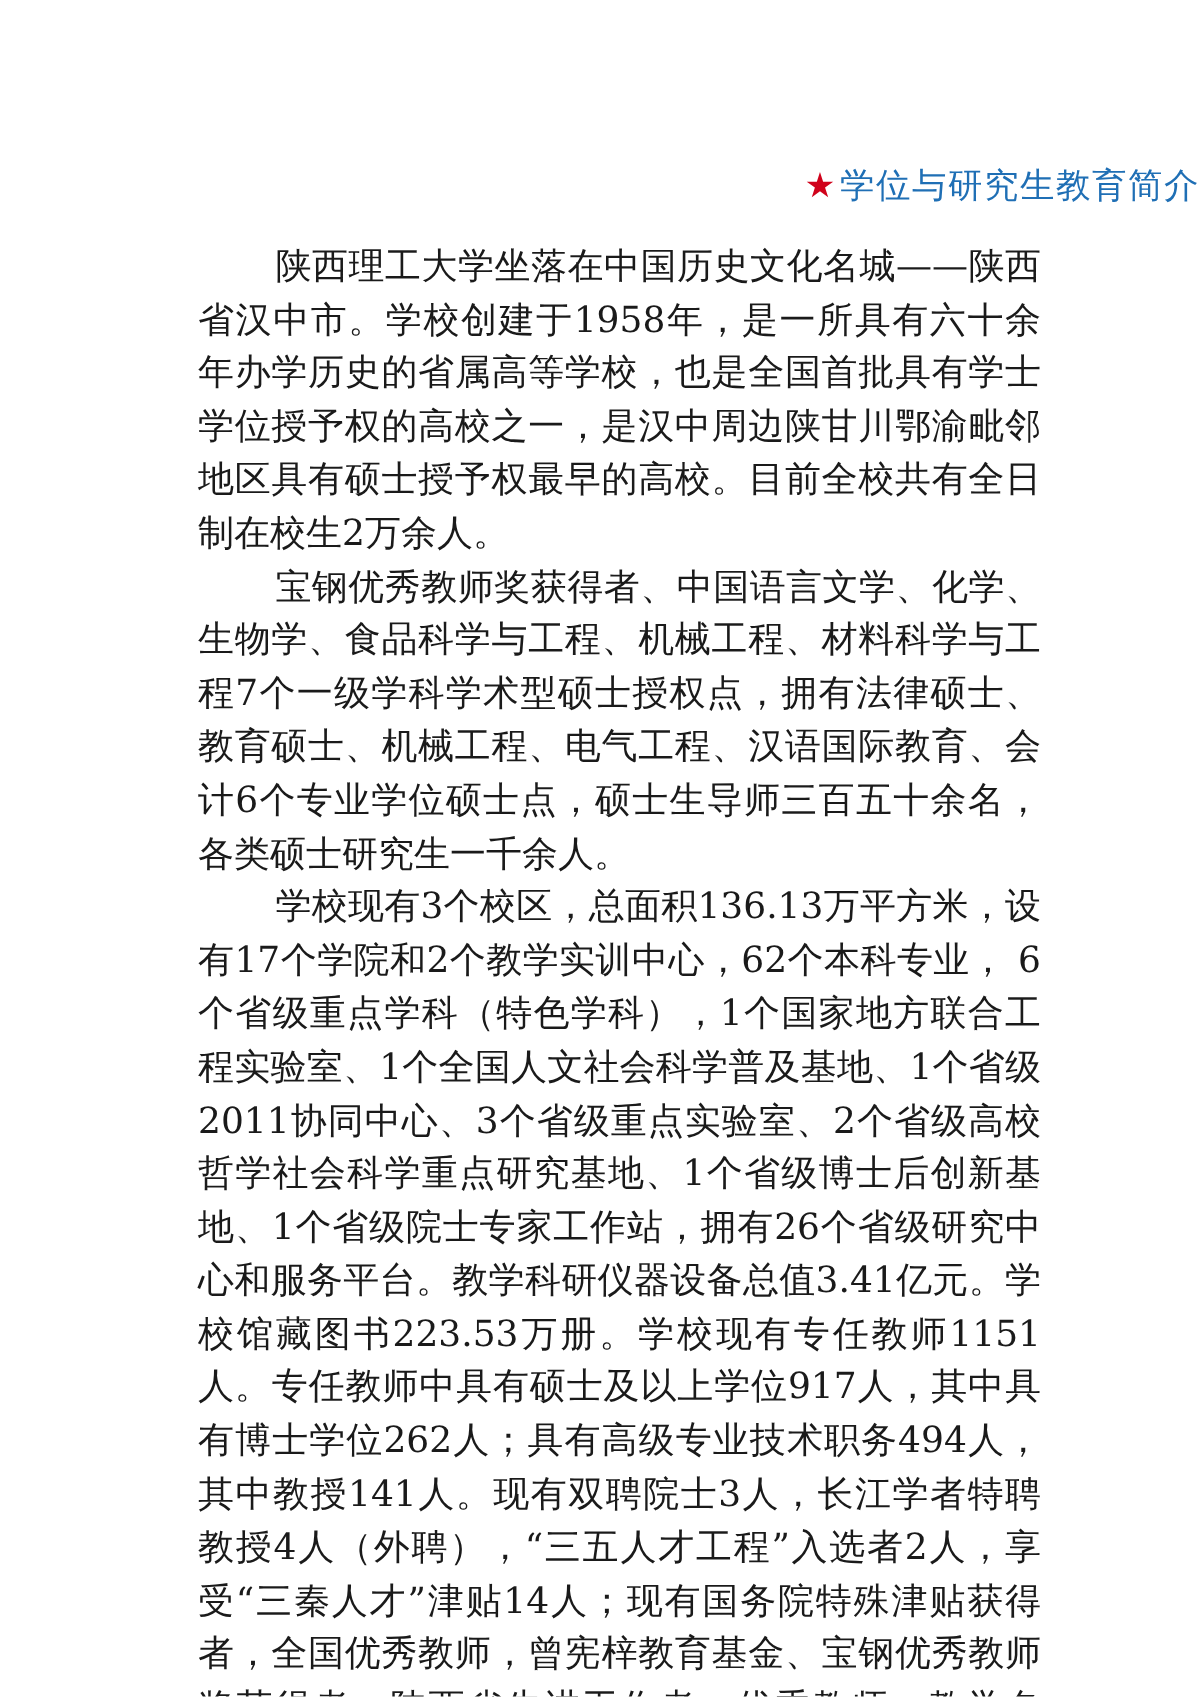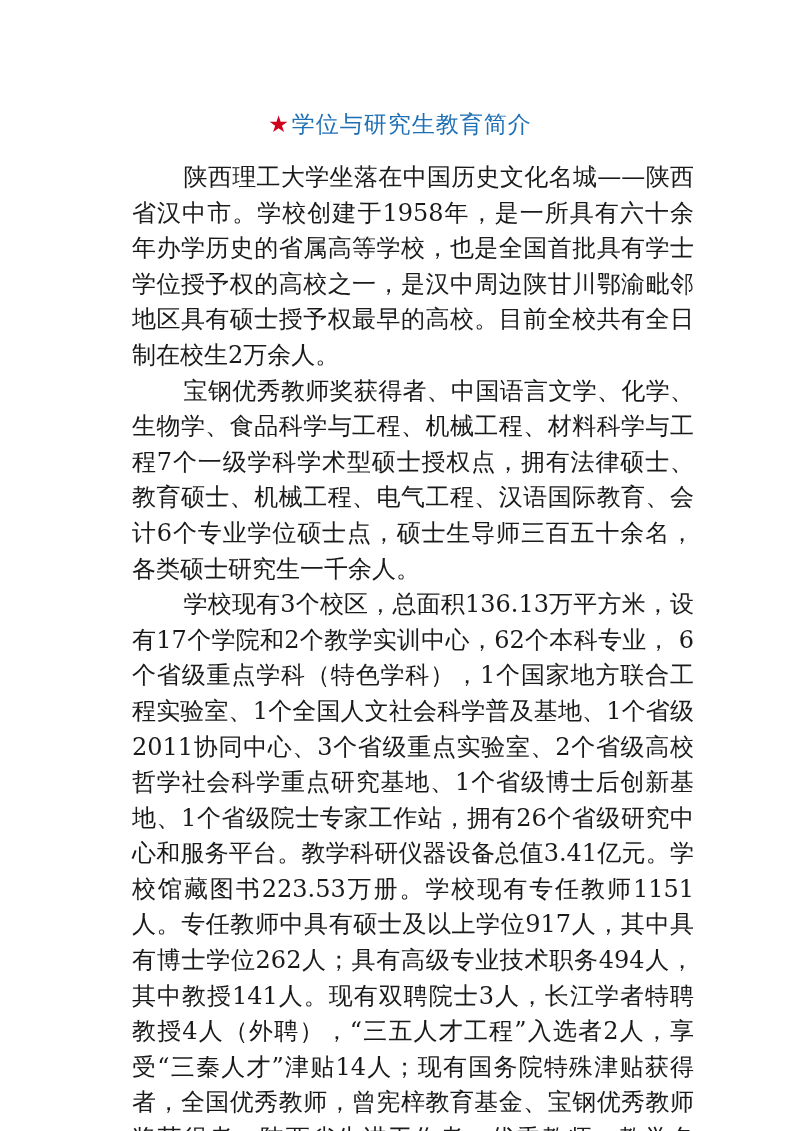--- a/index.html
+++ b/index.html
@@ -21,21 +21,21 @@
       top: 0;
       width: 800px;
       height: 1131px;
       background: #ffffff;
     }
     .title {
       position: absolute;
       top: 108px;
       left: 0;
       width: 800px;
-      text-align: center;
+      text-align: right;
       font-family: "DejaVu Sans", "Liberation Sans", sans-serif;
       font-size: 23px;
       line-height: 32px;
       color: #1f6fb5;
       letter-spacing: 1px;
     }
     .title .star {
       color: #d0021b;
       margin-right: 2px;
     }

